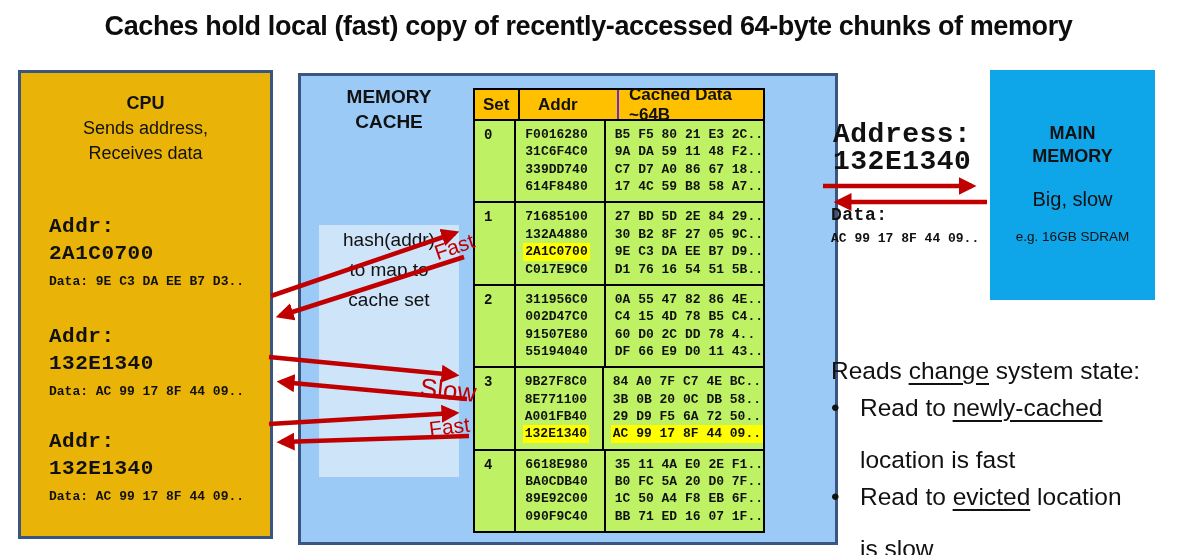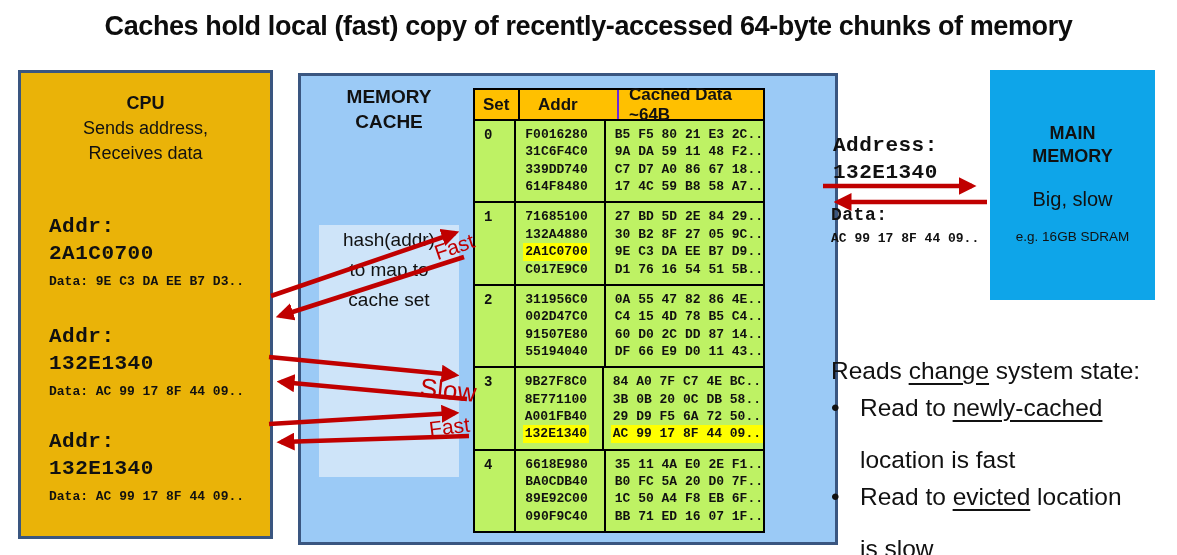--- a/index.html
+++ b/index.html
@@ -46,21 +46,21 @@
     font-size:13px; line-height:17.4px; box-sizing:border-box; }
   .data-cell { flex:1; padding:5px 0 0 9px; font-size:13px; line-height:17.4px; white-space:pre; }
   .hl { background:#FFFF00; display:inline-block; padding:0 2px; margin-left:-2px; }
   
   #mem-box { left:990px; top:70px; width:165px; height:230px; background:#0ea5e9; text-align:center; }
   .mm-title { margin-top:52px; font-size:18px; font-weight:bold; line-height:23px; }
   .mm-sub { margin-top:20px; font-size:20px; }
   .mm-eg { margin-top:18px; font-size:13.5px; }
   
   .xfer { position:absolute; font-family:"Liberation Mono", monospace; font-weight:bold; }
-  #xfer-addr { left:833px; top:132px; font-size:21px; line-height:27px; letter-spacing:0.5px; }
+  #xfer-addr { left:833px; top:121px; font-size:28px; line-height:27px; letter-spacing:0.5px; }
   #xfer-data { left:831px; top:204px; }
   #xfer-data .lbl { font-size:18px; line-height:22px; letter-spacing:0.5px; }
   #xfer-data .dat { font-size:13px; margin-top:5px; white-space:pre; }
   
   #reads { position:absolute; left:831px; top:353px; width:345px; font-size:24.5px; line-height:36.5px; }
   #reads u { text-decoration:underline; text-underline-offset:4px; text-decoration-thickness:2px; }
   .blt-line { display:flex; }
   .blt { width:29px; }
   .cont { padding-left:29px;margin-top:16px; }
   
@@ -138,21 +138,21 @@
         <div class="data-cell"><div><span>27 BD 5D 2E 84 29..</span></div><div><span>30 B2 8F 27 05 9C..</span></div><div><span>9E C3 DA EE B7 D9..</span></div><div><span>D1 76 16 54 51 5B..</span></div></div>
       </div>
       <div class="t-row">
         <div class="set-cell">2</div>
         <div class="addr-cell">
           <div><span>311956C0</span></div>
           <div><span>002D47C0</span></div>
           <div><span>91507E80</span></div>
           <div><span>55194040</span></div>
         </div>
-        <div class="data-cell"><div><span>0A 55 47 82 86 4E..</span></div><div><span>C4 15 4D 78 B5 C4..</span></div><div><span>60 D0 2C DD 87 14..</span></div><div><span>DF 66 E9 D0 11 43..</span></div></div>
+        <div class="data-cell"><div><span>0A 55 47 82 86 4E..</span></div><div><span>C4 15 4D 78 B5 C4..</span></div><div><span>60 D0 2C DD 78 4..</span></div><div><span>DF 66 E9 D0 11 43..</span></div></div>
       </div>
       <div class="t-row">
         <div class="set-cell">3</div>
         <div class="addr-cell">
           <div><span>9B27F8C0</span></div>
           <div><span>8E771100</span></div>
           <div><span>A001FB40</span></div>
           <div><span class="hl">132E1340</span></div>
         </div>
         <div class="data-cell"><div><span>84 A0 7F C7 4E BC..</span></div><div><span>3B 0B 20 0C DB 58..</span></div><div><span>29 D9 F5 6A 72 50..</span></div><div><span class="hl">AC 99 17 8F 44 09..</span></div></div>

